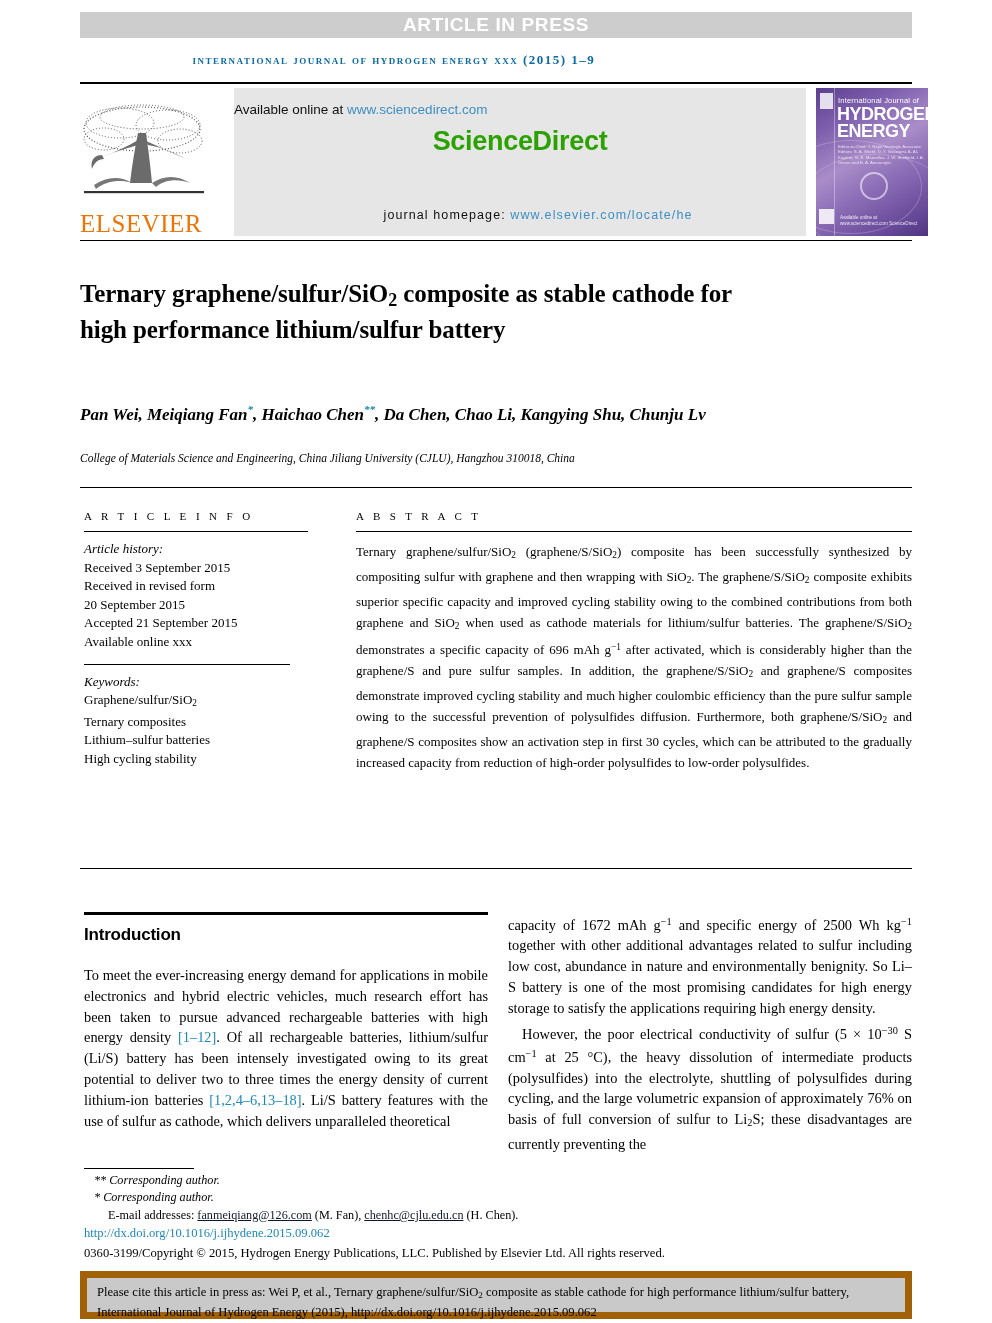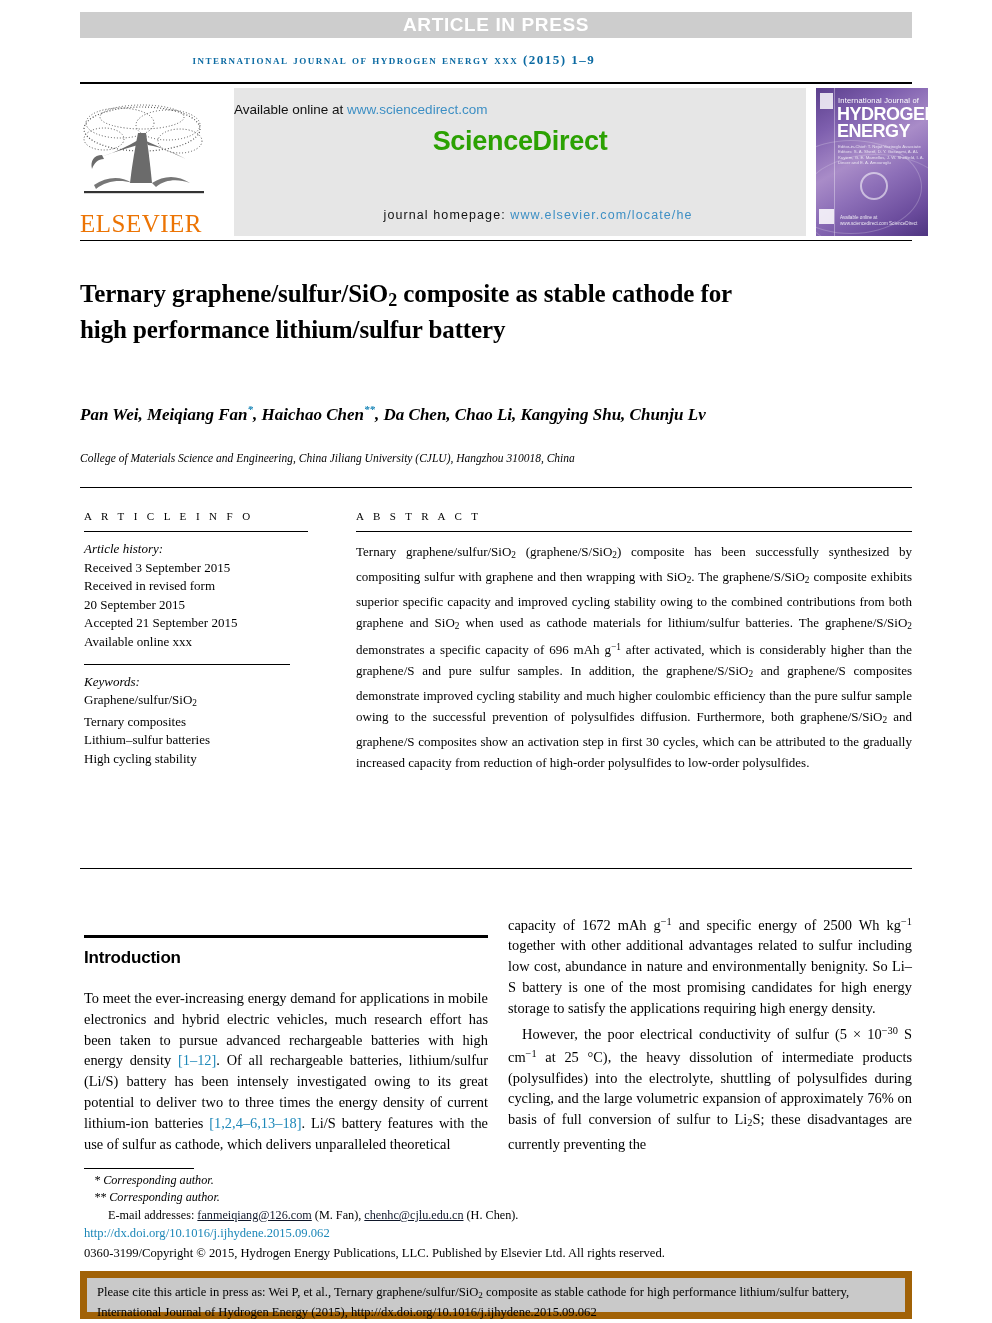--- a/index.html
+++ b/index.html
@@ -281,21 +281,21 @@
   }
 
   .rule-after-abs {
     position: absolute; left: 80px; top: 868px; width: 832px;
     border-top: 1px solid #000;
   }
 
   
   .body-col-l {
     position: absolute;
-    left: 84px; top: 912px; width: 404px; margin-top: 23px;
+    left: 84px; top: 912px; width: 404px;
   }
   .body-col-r {
     position: absolute;
     left: 508px; top: 912px; width: 404px;
   }
   .intro-rule {
     border-top: 3px solid #000;
     margin-bottom: 10px;
   }
   .intro-head {
@@ -468,27 +468,27 @@
   </div>
 
   <div class="body-col-r">
     <p class="para" id="intro-p1-right">capacity of 1672 mAh g<sup class="txt">−1</sup> and specific energy of 2500 Wh kg<sup class="txt">−1</sup> together with other additional advantages related to sulfur including low cost, abundance in nature and environmentally benignity. So Li–S battery is one of the most promising candidates for high energy storage to satisfy the applications requiring high energy density.</p>
     <p class="para" style="text-indent:14px;margin-top:2px">However, the poor electrical conductivity of sulfur (5 × 10<sup class="txt">−30</sup> S cm<sup class="txt">−1</sup> at 25 °C), the heavy dissolution of intermediate products (polysulfides) into the electrolyte, shuttling of polysulfides during cycling, and the large volumetric expansion of approximately 76% on basis of full conversion of sulfur to Li<sub>2</sub>S; these disadvantages are currently preventing the</p>
   </div>
 
   <div class="fn-rule"></div>
   <div class="footnotes">
     <div class="fn-star">
+      <span>**</span>
+      <span>Corresponding author.</span>
+    </div>
+    <div class="fn-star">
       <span>*</span>
       <span>Corresponding author.</span>
     </div>
-    <div class="fn-star">
-      <span>**</span>
-      <span>Corresponding author.</span>
-    </div>
     <div class="fn-email">
       <span>E-mail addresses: </span><a class="link-blue" href="#">fanmeiqiang@126.com</a><span> (M. Fan), </span><a class="link-blue" href="#">chenhc@cjlu.edu.cn</a><span> (H. Chen).</span>
     </div>
     <div class="doi-line">http://dx.doi.org/10.1016/j.ijhydene.2015.09.062</div>
     <div class="issn-line">0360-3199/Copyright © 2015, Hydrogen Energy Publications, LLC. Published by Elsevier Ltd. All rights reserved.</div>
   </div>
 
   <div class="cite-box">
     <span>Please cite this article in press as: Wei P, et al., Ternary graphene/sulfur/SiO<sub>2</sub> composite as stable cathode for high performance lithium/sulfur battery, International Journal of Hydrogen Energy (2015), http://dx.doi.org/10.1016/j.ijhydene.2015.09.062</span>
   </div>

